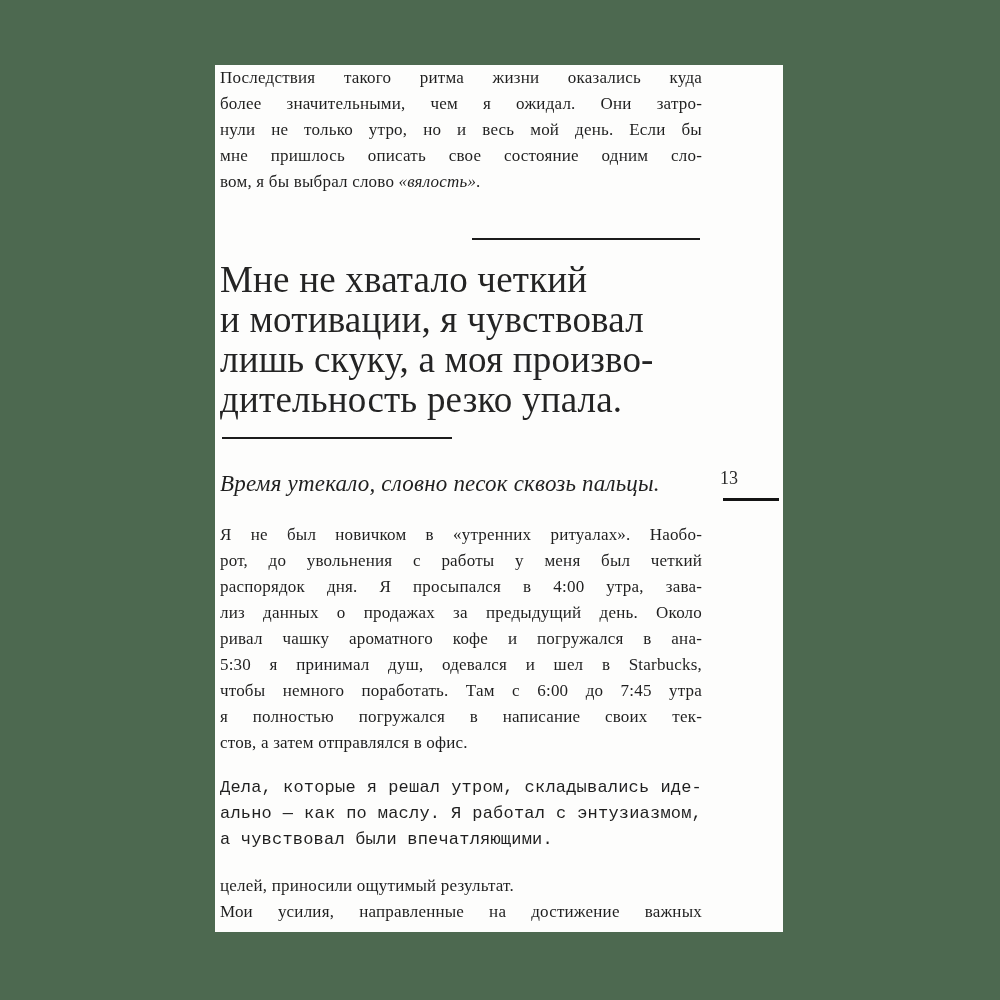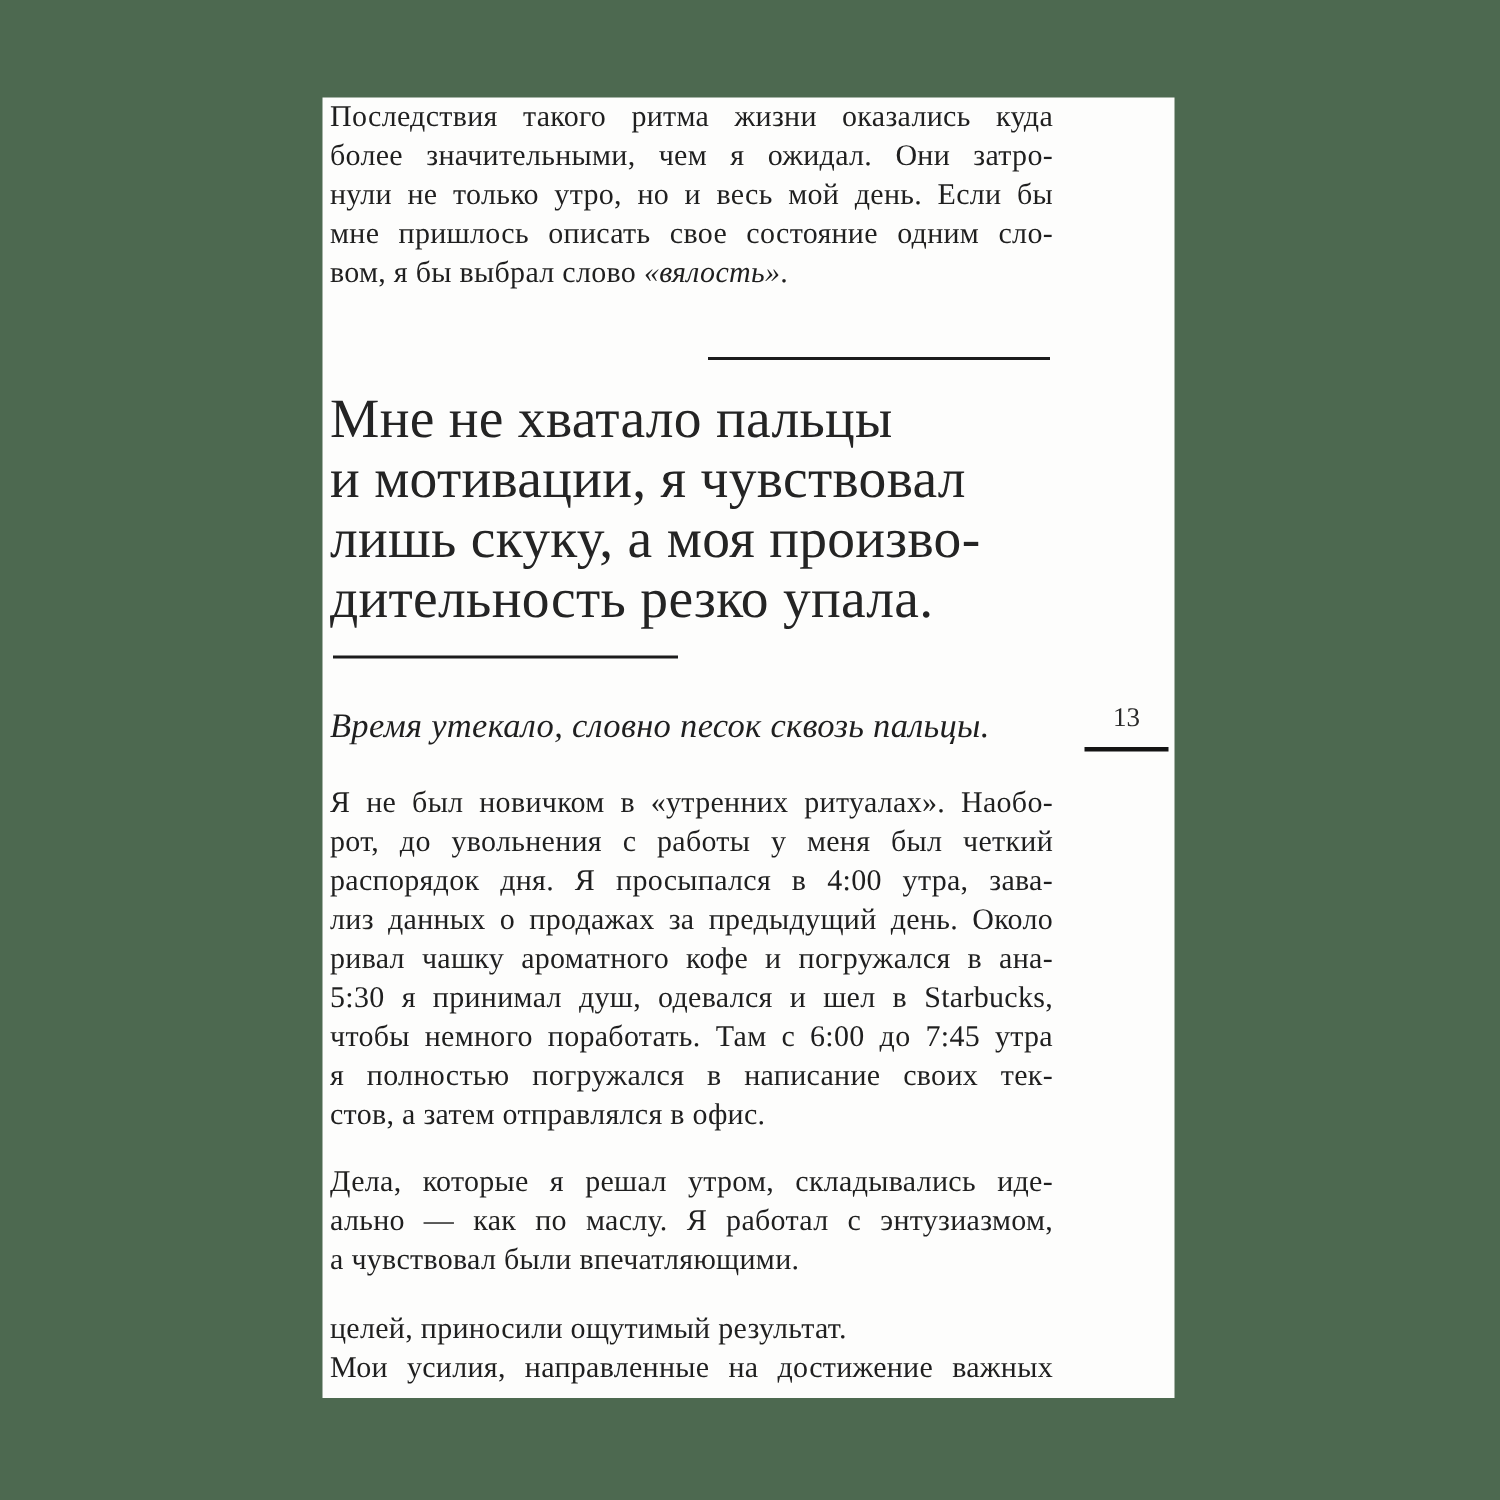--- a/index.html
+++ b/index.html
@@ -24,21 +24,21 @@
     height: 867px;
     background: #fdfdfc;
     color: #1f1f1f;
   }
   .block {
     position: absolute;
     left: 5px;
     width: 482px;
   }
   .line {
-    font-size: 20px;
+    font-size: 17px;
     line-height: 26px;
     letter-spacing: 0.2px;
     text-align: justify;
     text-align-last: justify;
     color: #1f1f1f;
   }
   .line.last {
     text-align-last: left;
   }
   .line em { font-style: italic; }
@@ -60,28 +60,27 @@
     font-style: italic;
     font-size: 23px;
     line-height: 26px;
     letter-spacing: 0.2px;
     color: #1f1f1f;
   }
   .para1 { top: 0px; }
   .pull-quote { top: 195px; }
   .lead-italic-block { top: 406px; }
   .para2 { top: 457px; }
-  .para3 { top: 710px; }
+  .para3 { top: 710px; font-family: Liberation Mono, monospace; }
   .para4 { top: 808px; }
   .pagenum-block {
     position: absolute;
     left: 505px;
     top: 402px;
     width: 62px;
-    text-align: center;
   }
   .pagenum {
     font-size: 18px;
     line-height: 22px;
     color: #2a2a2a;
   }
   .pagenum-rule {
     width: 56px;
     height: 3px;
     background: #141414;
@@ -98,21 +97,21 @@
       <div class="line">Последствия такого ритма жизни оказались куда</div>
       <div class="line">более значительными, чем я ожидал. Они затро-</div>
       <div class="line">нули не только утро, но и весь мой день. Если бы</div>
       <div class="line">мне пришлось описать свое состояние одним сло-</div>
       <div class="line last"><span>вом, я бы выбрал слово </span><em>«вялость»</em><span>.</span></div>
     </div>
 
     <div class="rule rule-top"></div>
 
     <div class="block pull-quote">
-      <div class="qline">Мне не хватало пальцы</div>
+      <div class="qline">Мне не хватало четкий</div>
       <div class="qline">и мотивации, я чувствовал</div>
       <div class="qline">лишь скуку, а моя произво-</div>
       <div class="qline">дительность резко упала.</div>
     </div>
 
     <div class="rule rule-bottom"></div>
 
     <div class="block lead-italic-block">
       <div class="lead-italic">Время утекало, словно песок сквозь пальцы.</div>
     </div>

